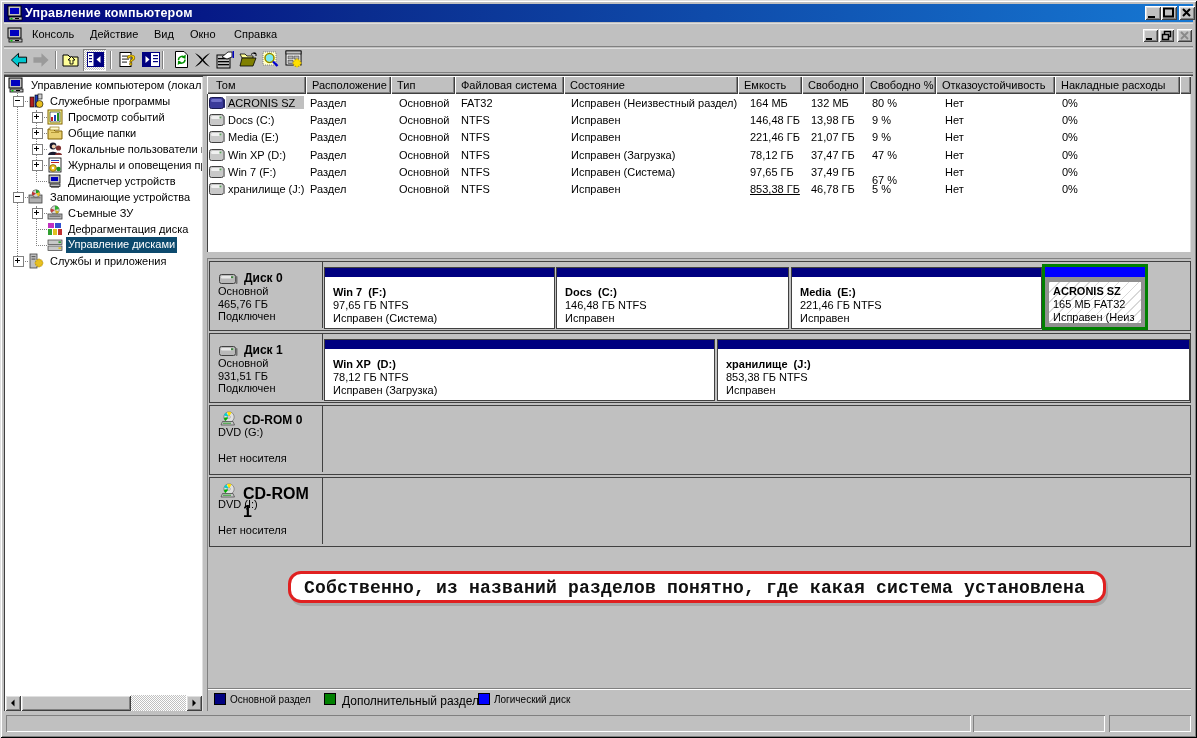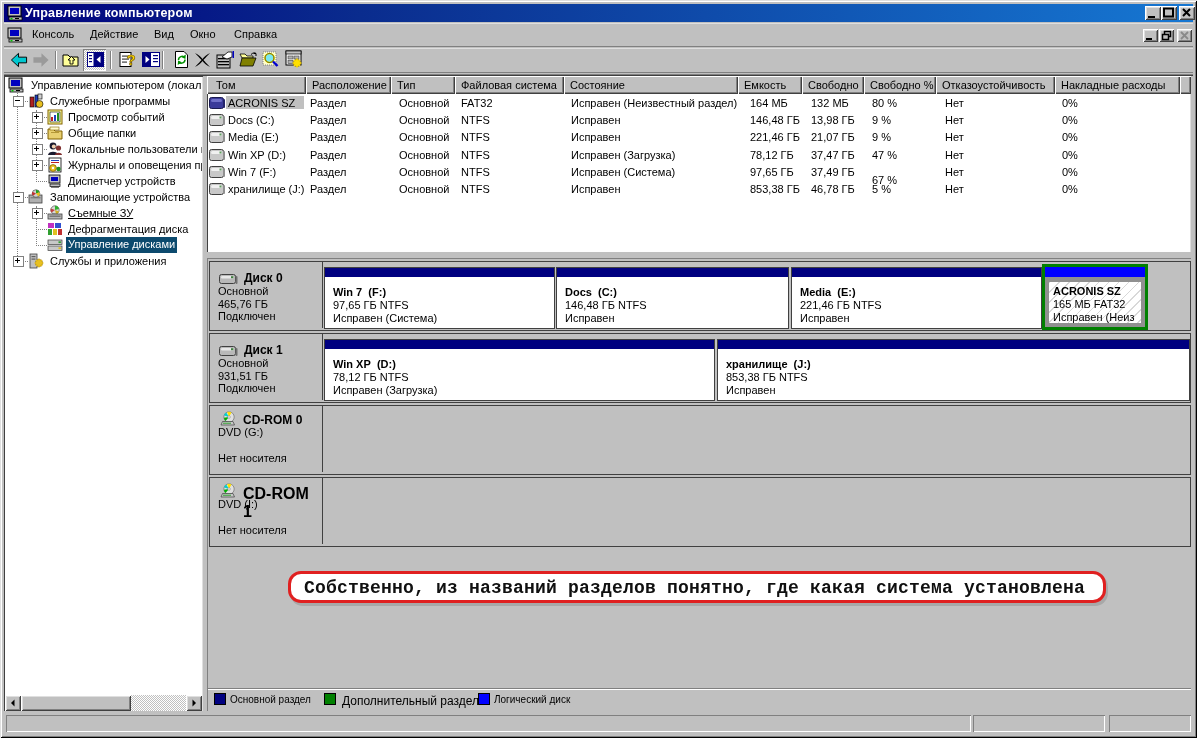--- a/index.html
+++ b/index.html
@@ -292,21 +292,21 @@
 <div class="exp plus" style="left:8px;top:179px;"></div>
 
 <div class="trow" style="left:26px;top:2px;">Управление компьютером (локал</div>
 <div class="trow" style="left:45px;top:18px;">Служебные программы</div>
 <div class="trow" style="left:63px;top:34px;">Просмотр событий</div>
 <div class="trow" style="left:63px;top:50px;">Общие папки</div>
 <div class="trow" style="left:63px;top:66px;">Локальные пользователи и</div>
 <div class="trow" style="left:63px;top:82px;">Журналы и оповещения пр</div>
 <div class="trow" style="left:63px;top:98px;">Диспетчер устройств</div>
 <div class="trow" style="left:45px;top:114px;">Запоминающие устройства</div>
-<div class="trow" style="left:63px;top:130px;text-decoration:underline;">Съемные ЗУ</div>
+<div class="trow" style="left:63px;top:130px;">Съемные ЗУ</div>
 <div class="trow" style="left:63px;top:146px;">Дефрагментация диска</div>
 <div class="trow" style="left:61px;top:160px;background:#0c4a6e;color:#fff;padding:1px 2px;">Управление дисками</div>
 <div class="trow" style="left:45px;top:178px;">Службы и приложения</div>
 
 <div class="ab" style="left:0px;top:618px;width:197px;height:16px;background-color:#c0c0c0;background-image:linear-gradient(45deg,#fff 25%,transparent 25%,transparent 75%,#fff 75%),linear-gradient(45deg,#fff 25%,transparent 25%,transparent 75%,#fff 75%);background-size:2px 2px;background-position:0 0,1px 1px;">
   <div class="wbtn" style="left:0;top:0;width:16px;height:16px;"><svg width="16" height="16" viewBox="0 0 16 16">
           <path d="M9.5 4.5 L6 8 L9.5 11.5 Z" fill="#000"></path>
         </svg></div>
   <div class="wbtn" style="left:181px;top:0;width:16px;height:16px;"><svg width="16" height="16" viewBox="0 0 16 16">
           <path d="M6.5 4.5 L10 8 L6.5 11.5 Z" fill="#000"></path>
@@ -444,21 +444,21 @@
         <rect x="0.5" y="0.5" width="14" height="11" rx="2" fill="#c8c8c8" stroke="#404040"></rect>
         <rect x="2" y="2" width="11" height="3" rx="1.5" fill="#f0f0f0"></rect>
         <rect x="14" y="2" width="2" height="9" rx="1" fill="#909090"></rect>
         <rect x="10.5" y="2.5" width="2" height="2" fill="#60a060"></rect>
       </svg>
     <div style="left:21px;">хранилище (J:)</div>
       <div style="left:103px;">Раздел</div>
       <div style="left:192px;">Основной</div>
       <div style="left:254px;">NTFS</div>
       <div style="left:364px;">Исправен</div>
-      <div style="left:543px;">853,38 ГБ</div>
+      <div style="left:543px;text-decoration:underline;">853,38 ГБ</div>
       <div style="left:604px;">46,78 ГБ</div>
       <div style="left:665px;">5 %</div>
       <div style="left:738px;">Нет</div>
       <div style="left:855px;">0%</div>
   </div>
 </div>
 
 <div id="rbottom" class="ab">
 
   <div class="diskrow" style="top:3px;">

